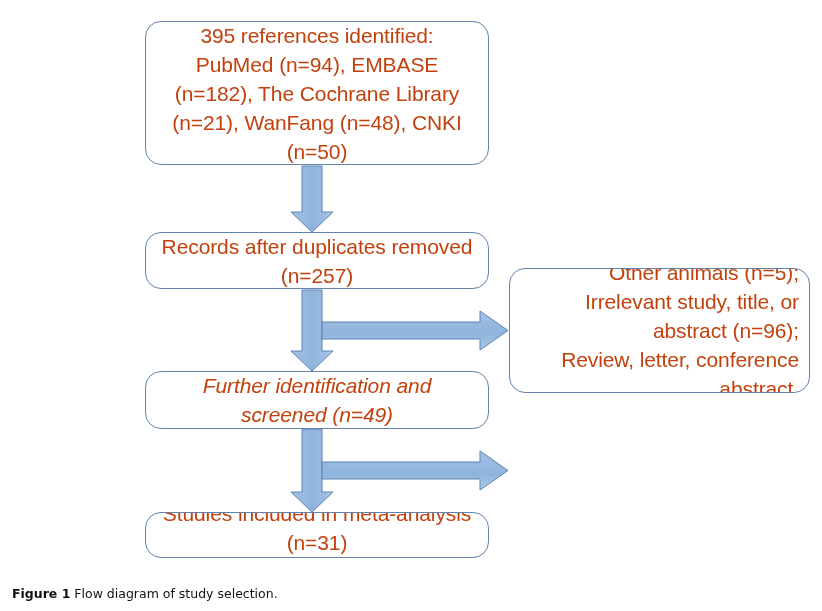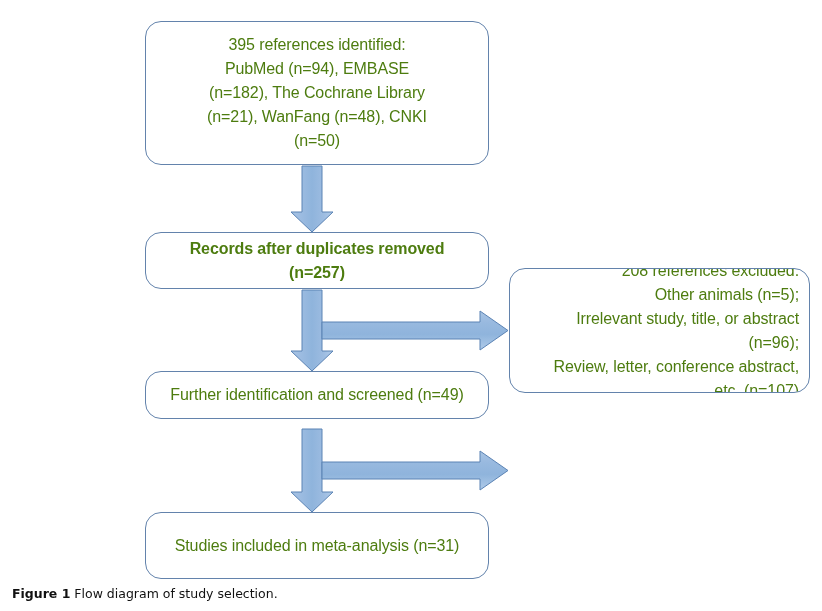--- a/index.html
+++ b/index.html
@@ -38,43 +38,43 @@
     box-sizing: border-box;
     border: 1px solid #6383ac;
     border-radius: 16px;
     background: #ffffff;
     display: flex;
     align-items: center;
     overflow: hidden;
   }
   .node .node-text {
     width: 100%;
-    font-size: 16px;
-    line-height: 24px;
-    color: #4d7c0f;
+    font-size: 21px;
+    line-height: 29px;
+    color: #c2410c;
     white-space: pre-line;
     letter-spacing: -0.1px;
   }
   .node.centered .node-text {
     text-align: center;
     padding: 0 14px;
   }
   .node.left .node-text {
     text-align: right;
     padding: 0 10px 0 14px;
   }
   .node.indent .node-text {
     padding-left: 21px;
   }
 
   
   #node-identified   { left: 145px; top: 21px;  width: 344px; height: 144px; }
-  #node-duplicates   { left: 145px; top: 232px; width: 344px; height: 57px; font-weight: bold;  }
-  #node-screened     { left: 145px; top: 371px; width: 344px; height: 48px;  }
-  #node-included     { left: 145px; top: 512px; width: 344px; height: 67px;  }
+  #node-duplicates   { left: 145px; top: 232px; width: 344px; height: 57px;  }
+  #node-screened     { left: 145px; top: 371px; width: 344px; height: 58px; font-style: italic;  }
+  #node-included     { left: 145px; top: 512px; width: 344px; height: 46px; align-items: flex-end;  }
   #node-excluded-1   { left: 509px; top: 268px; width: 301px; height: 125px; }
   #node-excluded-2   { left: 509px; top: 408px; width: 301px; height: 125px; }
 
   #caption {
     position: absolute;
     left: 12px;
     top: 586px;
     font-family: "DejaVu Sans", sans-serif;
     font-size: 12.5px;
     line-height: 16px;

